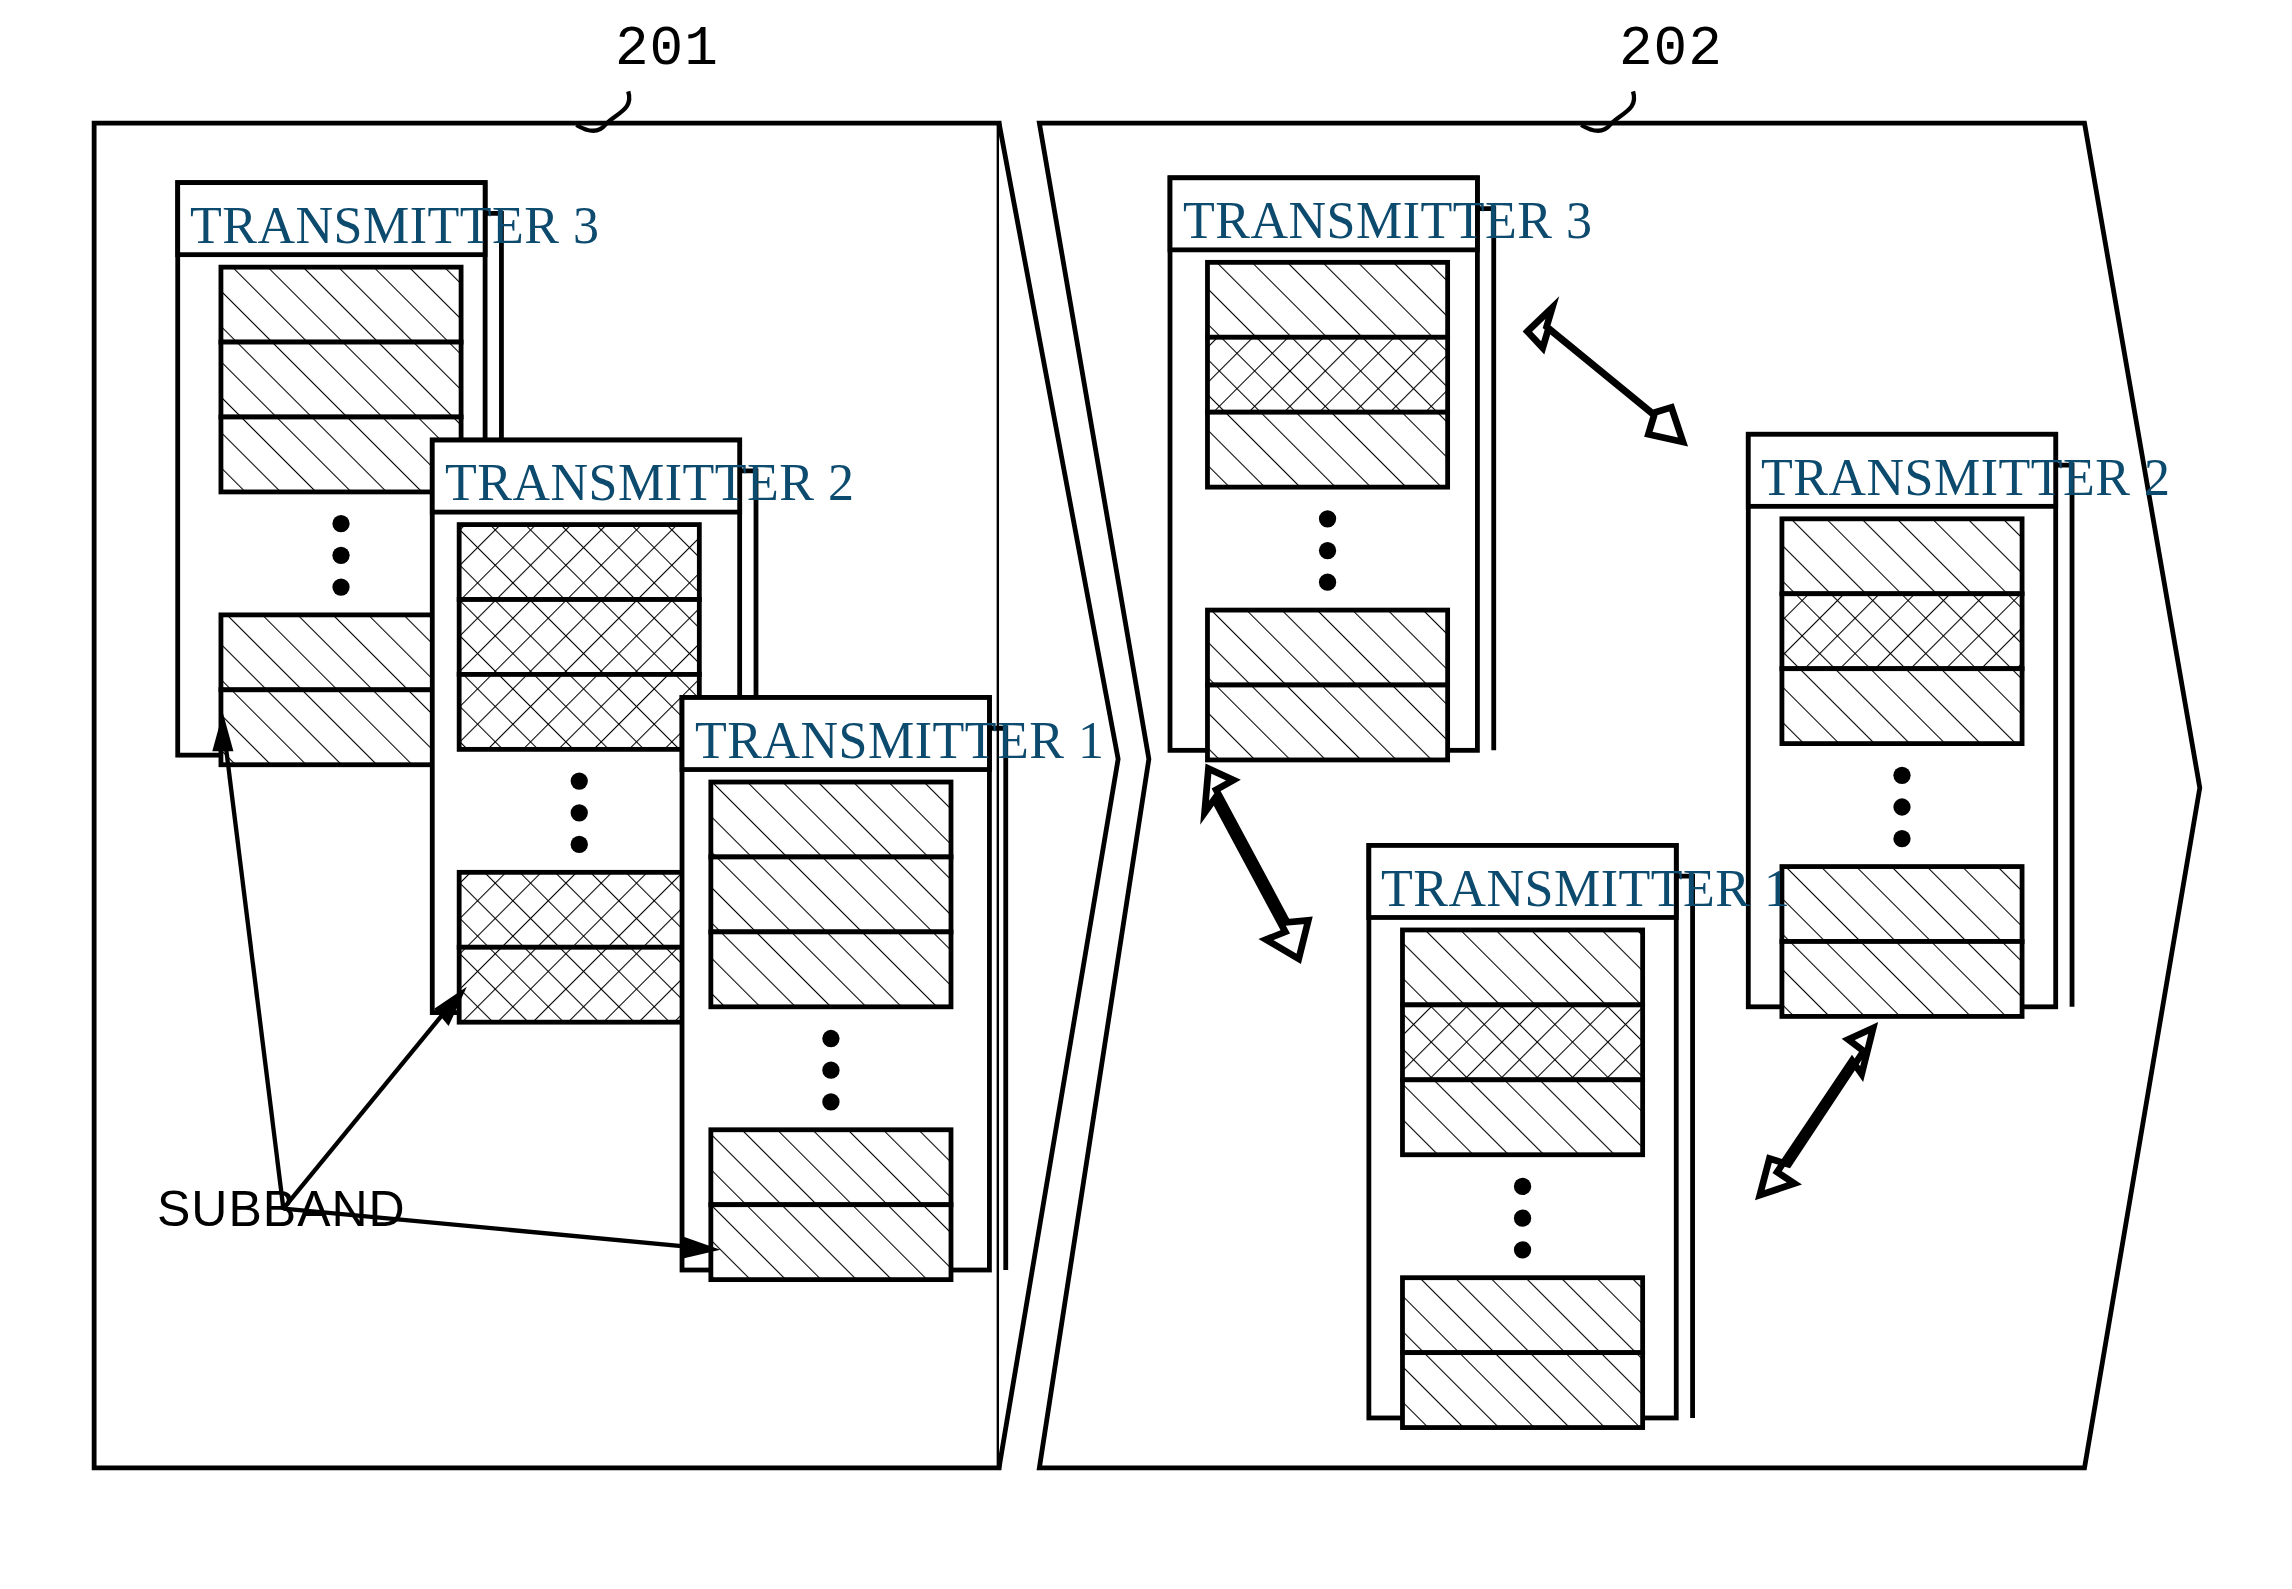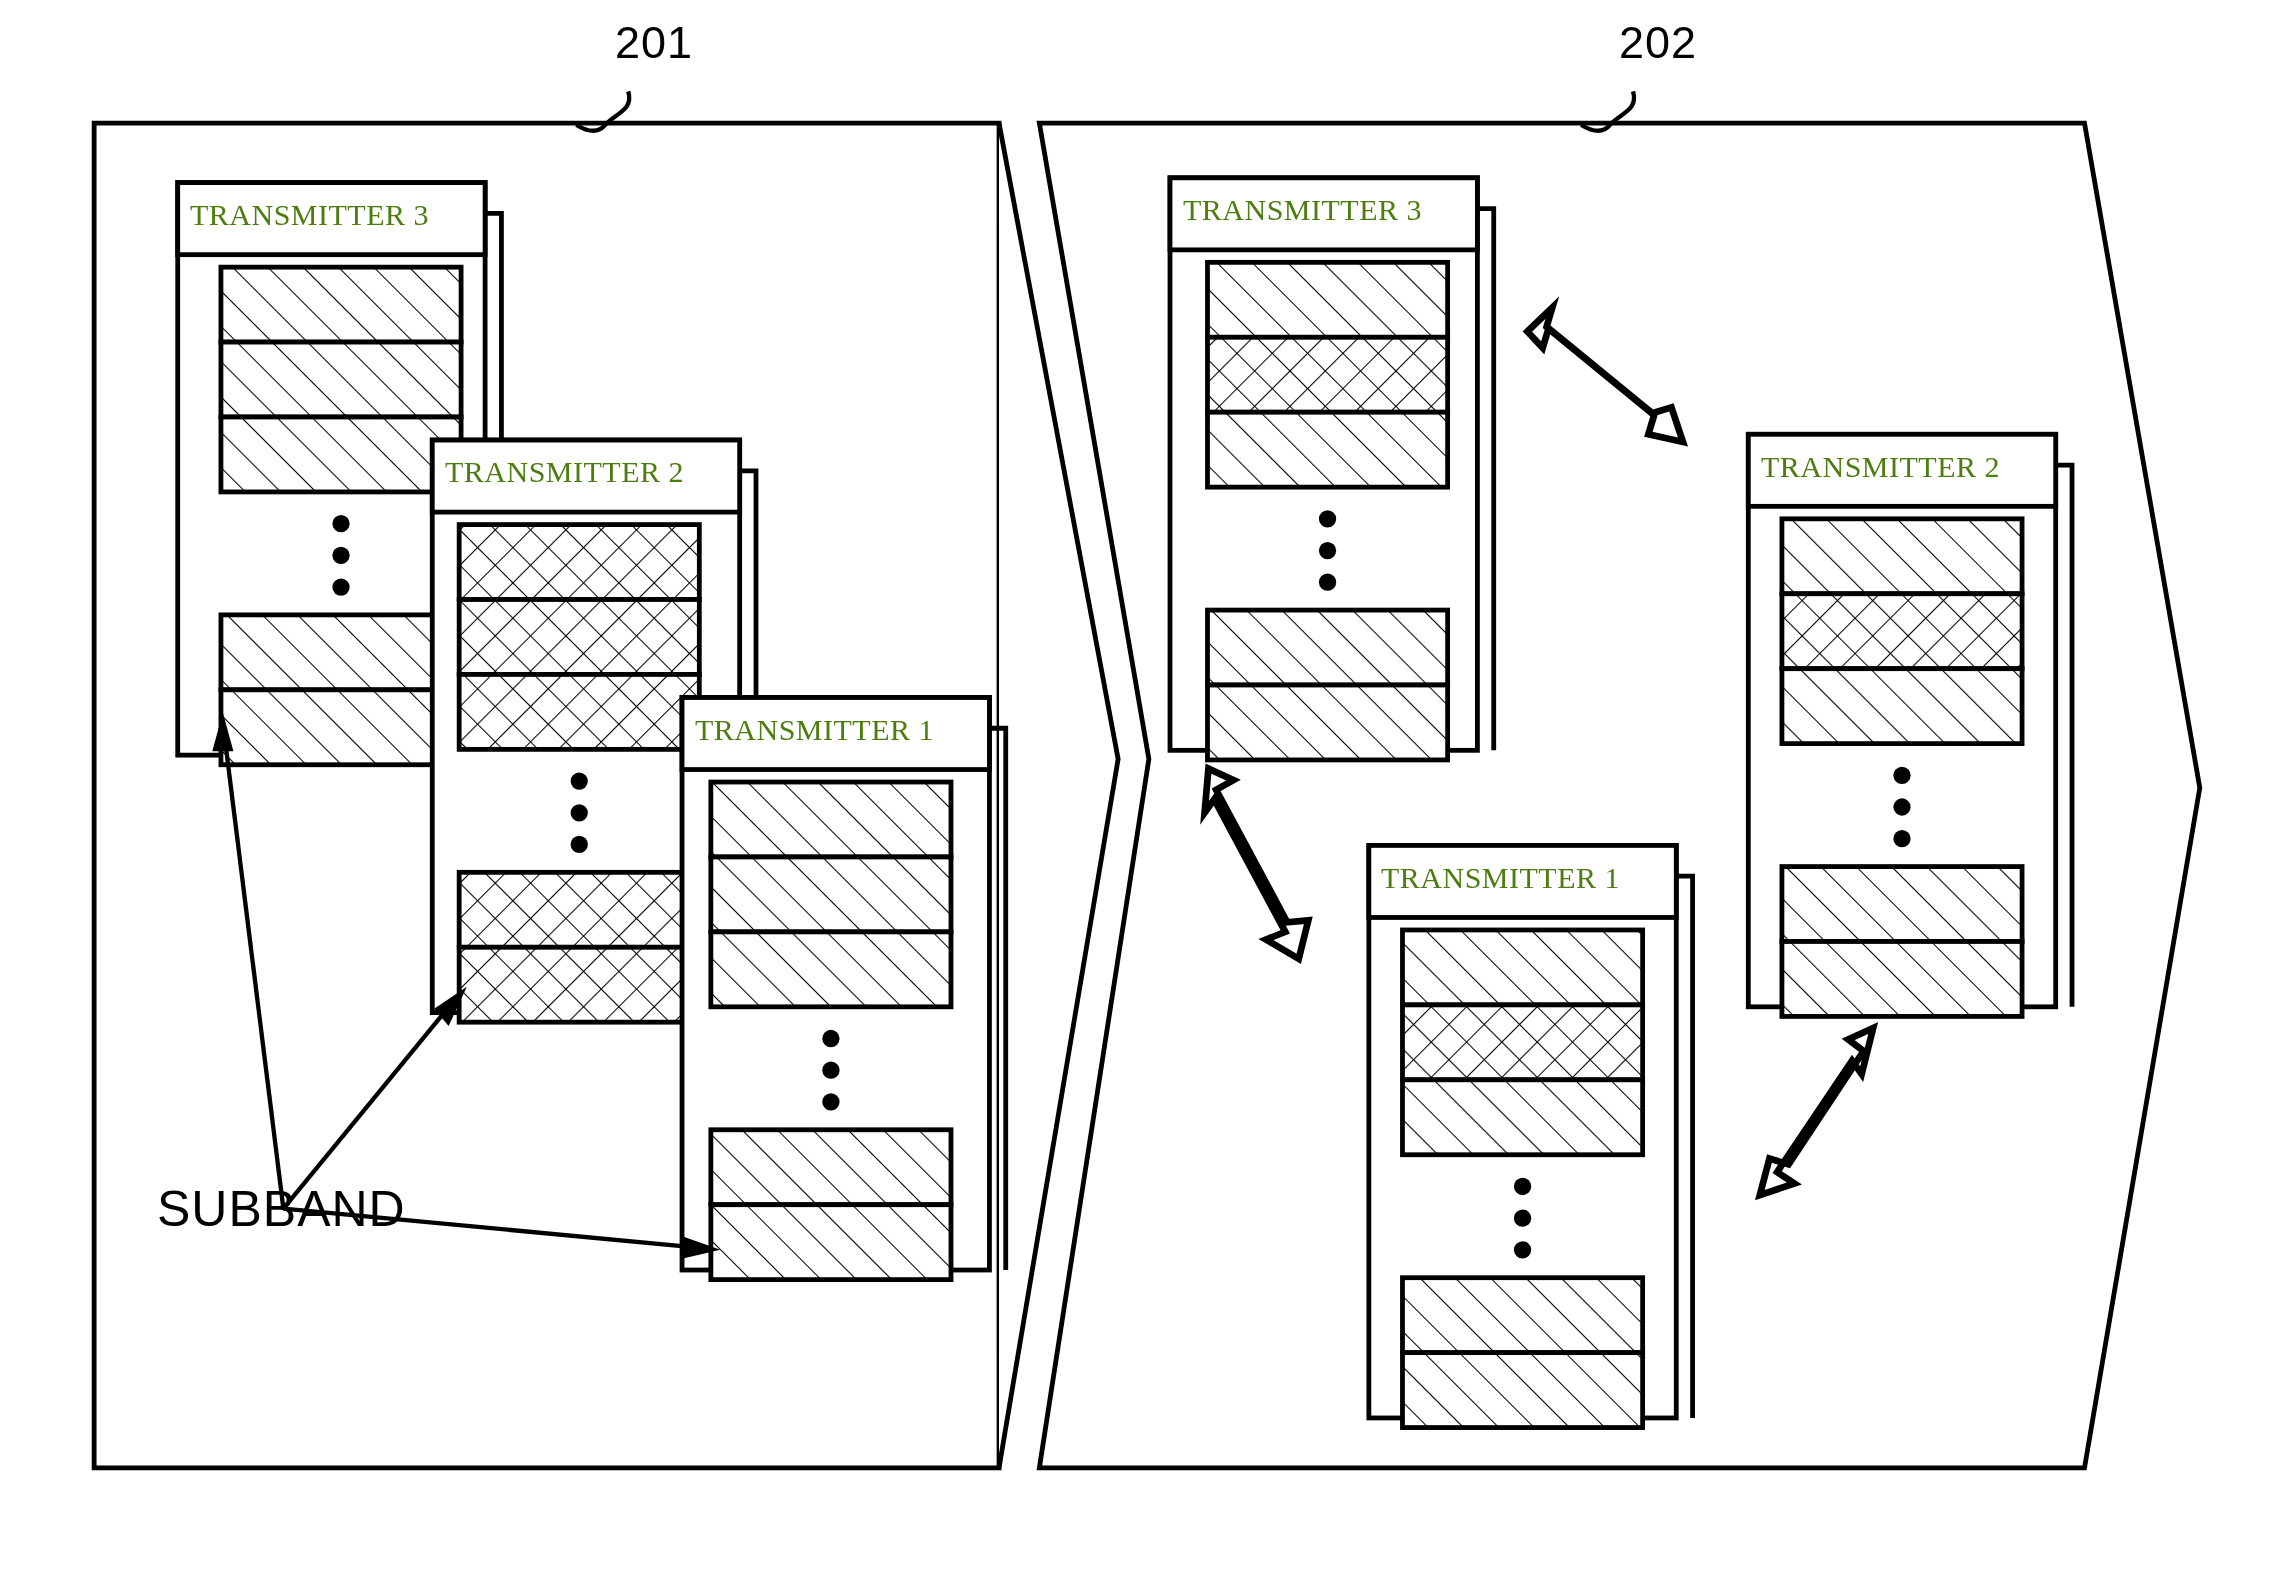--- a/index.html
+++ b/index.html
@@ -2,31 +2,31 @@
 <html><head>
 <meta charset="utf-8">
 <title>Patent Figure</title>
 <style>
   html,body{margin:0;padding:0;background:#ffffff;}
   body{width:2292px;height:1590px;overflow:hidden;font-family:"Liberation Serif",serif;}
   #figure{position:relative;width:2292px;height:1590px;background:#fff;}
   #svgroot{position:absolute;left:0;top:0;width:2292px;height:1590px;}
   .reflabel{
     position:absolute;
-    font-family:Liberation Sans, sans-serif;
-    font-size:45px;
+    font-family:Liberation Mono, monospace;
+    font-size:56px;
     color:#000;
     letter-spacing:1px;
     white-space:nowrap;
   }
   .txlabel{
     position:absolute;
     font-family:"Liberation Serif",serif;
-    font-size:30px;
-    color:#4d7c0f;
+    font-size:52px;
+    color:#0c4a6e;
     white-space:nowrap;
     letter-spacing:0.5px;
     line-height:1;
   }
   .subbandlabel{
     position:absolute;
     font-family:Liberation Sans, sans-serif;
     font-size:50px;
     color:#000;
     white-space:nowrap;

